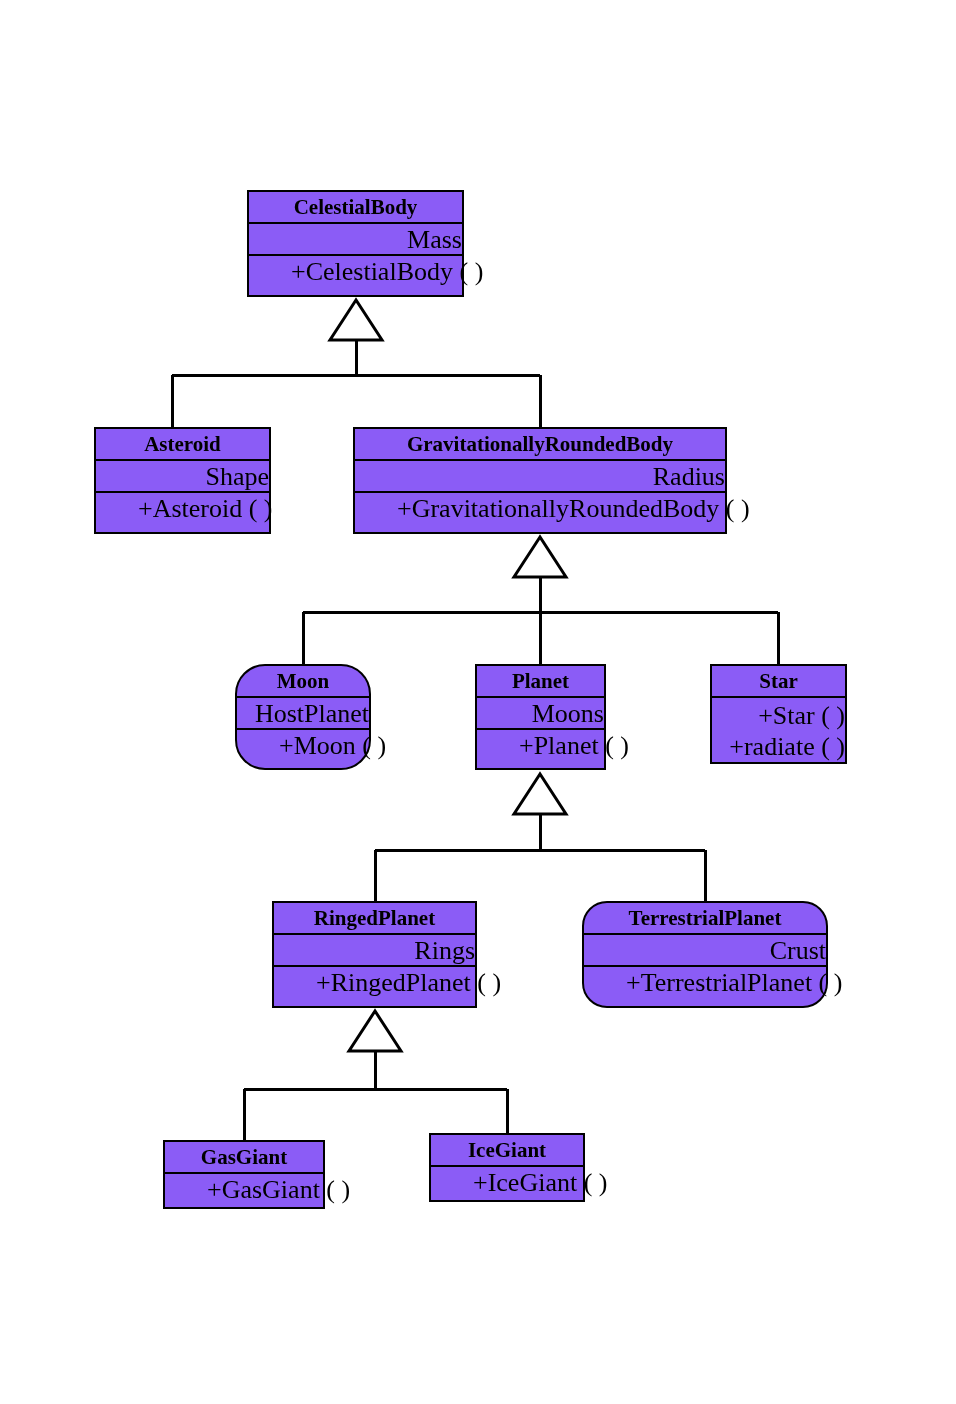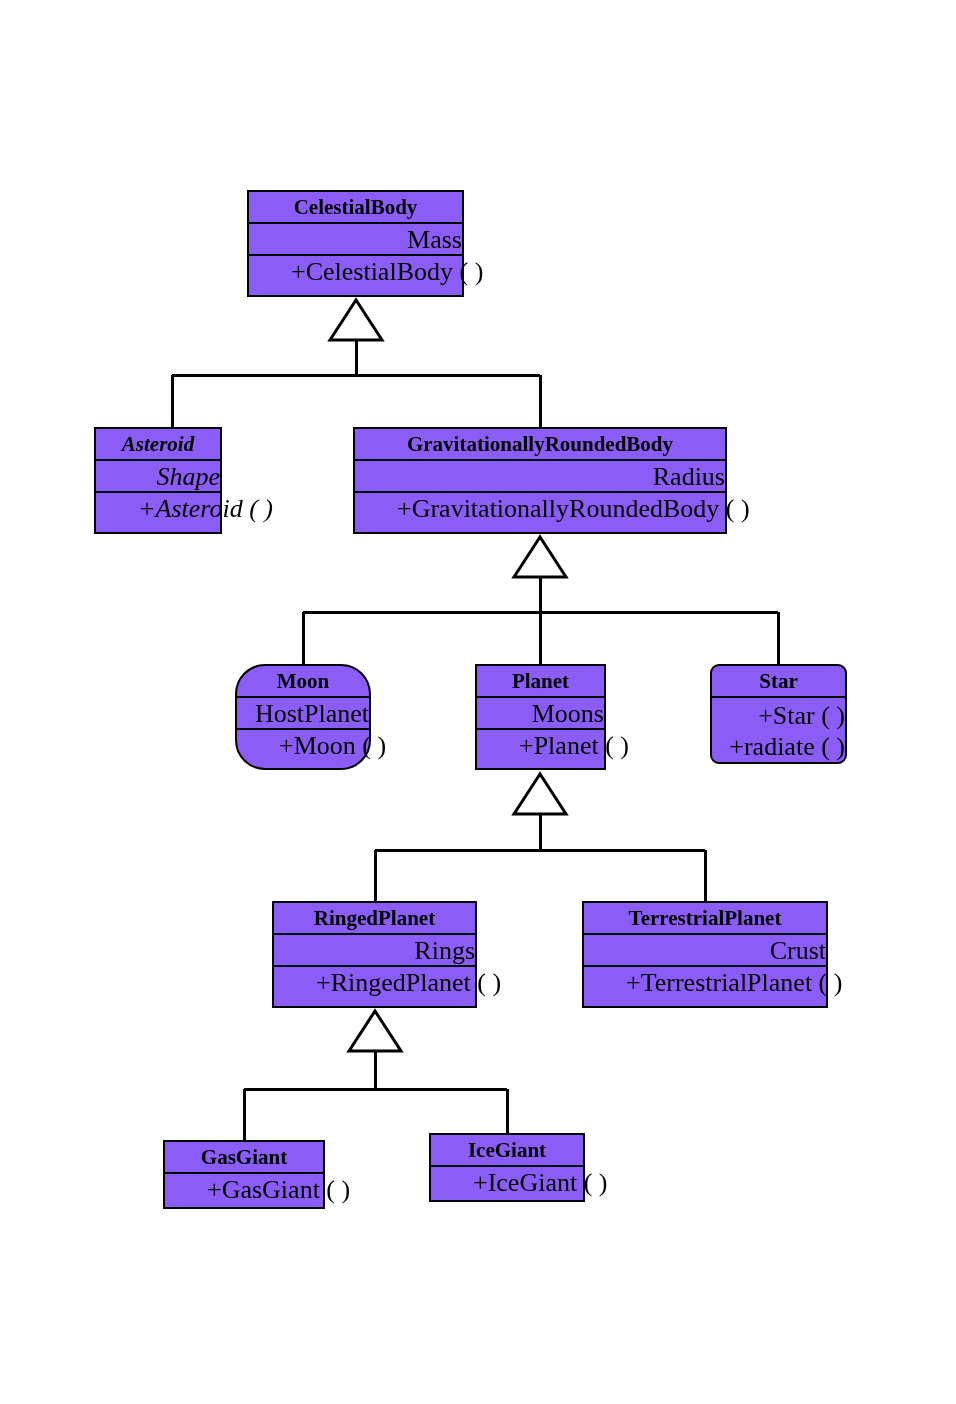--- a/index.html
+++ b/index.html
@@ -94,21 +94,21 @@
   <div class="uml-class" style="left:247px;top:190px;width:217px;height:107px;">
     <div class="cls-name">CelestialBody</div>
     <div class="cls-attrs">
       <div class="row">Mass</div>
     </div>
     <div class="cls-ops pad-bottom">
       <div class="row">+CelestialBody ( )</div>
     </div>
   </div>
 
-  <div class="uml-class" style="left:94px;top:427px;width:128px;height:107px;font-style:italic;">
+  <div class="uml-class" style="left:94px;top:427px;width:177px;height:107px;">
     <div class="cls-name">Asteroid</div>
     <div class="cls-attrs">
       <div class="row">Shape</div>
     </div>
     <div class="cls-ops pad-bottom">
       <div class="row">+Asteroid ( )</div>
     </div>
   </div>
 
   <div class="uml-class" style="left:353px;top:427px;width:374px;height:107px;">
@@ -134,39 +134,39 @@
   <div class="uml-class" style="left:475px;top:664px;width:131px;height:106px;">
     <div class="cls-name">Planet</div>
     <div class="cls-attrs">
       <div class="row">Moons</div>
     </div>
     <div class="cls-ops pad-bottom">
       <div class="row">+Planet ( )</div>
     </div>
   </div>
 
-  <div class="uml-class" style="left:710px;top:664px;width:137px;height:100px;border-radius:9px;">
+  <div class="uml-class" style="left:710px;top:664px;width:137px;height:100px;">
     <div class="cls-name">Star</div>
     <div class="cls-ops" style="padding-top:2px;">
       <div class="row">+Star ( )</div>
       <div class="row">+radiate ( )</div>
     </div>
   </div>
 
   <div class="uml-class" style="left:272px;top:901px;width:205px;height:107px;">
     <div class="cls-name">RingedPlanet</div>
     <div class="cls-attrs">
       <div class="row">Rings</div>
     </div>
     <div class="cls-ops pad-bottom">
       <div class="row">+RingedPlanet ( )</div>
     </div>
   </div>
 
-  <div class="uml-class" style="left:582px;top:901px;width:246px;height:107px;">
+  <div class="uml-class" style="left:582px;top:901px;width:246px;height:107px;border-radius:25px;">
     <div class="cls-name">TerrestrialPlanet</div>
     <div class="cls-attrs">
       <div class="row">Crust</div>
     </div>
     <div class="cls-ops pad-bottom">
       <div class="row">+TerrestrialPlanet ( )</div>
     </div>
   </div>
 
   <div class="uml-class" style="left:163px;top:1140px;width:162px;height:69px;">

